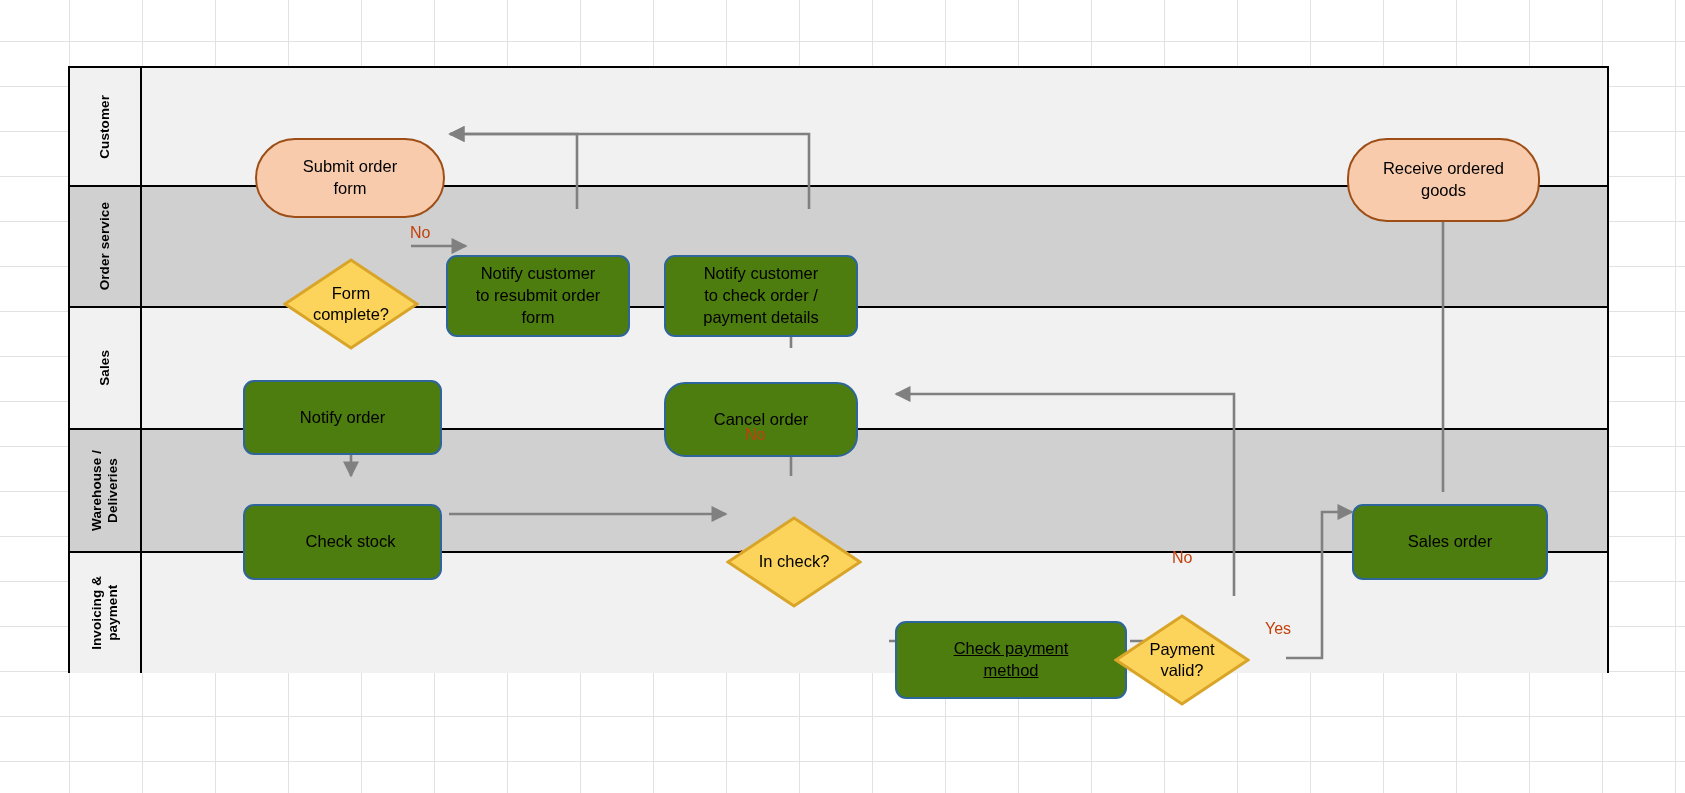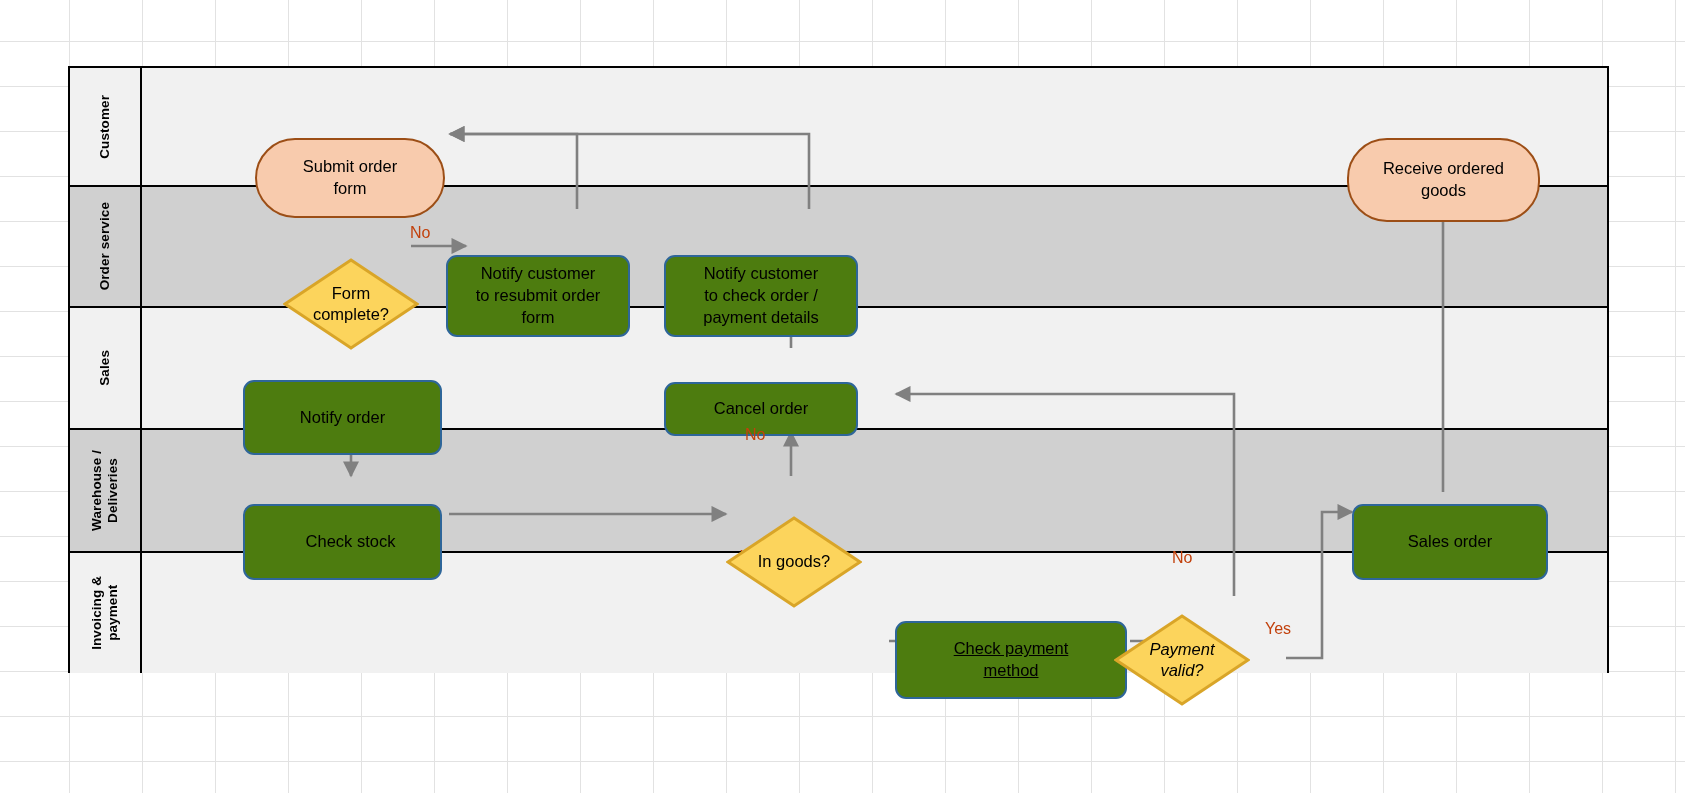--- a/index.html
+++ b/index.html
@@ -246,46 +246,46 @@
     <div class="node process" style="left:596px;top:141px;width:194px;height:82px;">
       <span style="white-space:pre-line;">Notify customer
 to check order /
 payment details</span>
     </div>
 
     <div class="node process" style="left:175px;top:266px;width:199px;height:75px;">
       <span style="white-space:pre-line;">Notify order</span>
     </div>
 
-    <div class="node process" style="left:596px;top:268px;width:194px;height:54px;">
+    <div class="node process" style="left:596px;top:268px;width:194px;height:75px;border-radius:21px;">
       <span style="white-space:pre-line;">Cancel order</span>
     </div>
 
     <div class="node process" style="left:175px;top:390px;width:199px;height:76px;padding-left:16px;">
       <span style="white-space:pre-line;">Check stock</span>
     </div>
 
     <div class="node decision" style="left:658px;top:402px;width:136px;height:92px;">
       <svg viewBox="0 0 136 92" preserveAspectRatio="none">
         <polygon points="68,2 134,46 68,90 2,46" fill="#FCD45C" stroke="#D9A528" stroke-width="3"></polygon>
       </svg>
-      <span class="decision-label" style="white-space:pre-line;">In goods?</span>
+      <span class="decision-label" style="white-space:pre-line;">In check?</span>
     </div>
 
     <div class="node process" style="left:1284px;top:390px;width:196px;height:76px;">
       <span style="white-space:pre-line;">Sales order</span>
     </div>
 
 
     <div class="node process" style="left:827px;top:507px;width:232px;height:78px;text-decoration:underline;">
       <span style="white-space:pre-line;">Check payment
 method</span>
     </div>
 
-    <div class="node decision" style="left:1046px;top:500px;width:136px;height:92px;font-style:italic;">
+    <div class="node decision" style="left:1046px;top:500px;width:136px;height:92px;">
       <svg viewBox="0 0 136 92" preserveAspectRatio="none">
         <polygon points="68,2 134,46 68,90 2,46" fill="#FCD45C" stroke="#D9A528" stroke-width="3"></polygon>
       </svg>
       <span class="decision-label" style="white-space:pre-line;">Payment
 valid?</span>
     </div>
   </div>
 
   <div>
     <div class="edge-label" style="left:410px;top:224px;">No</div>

